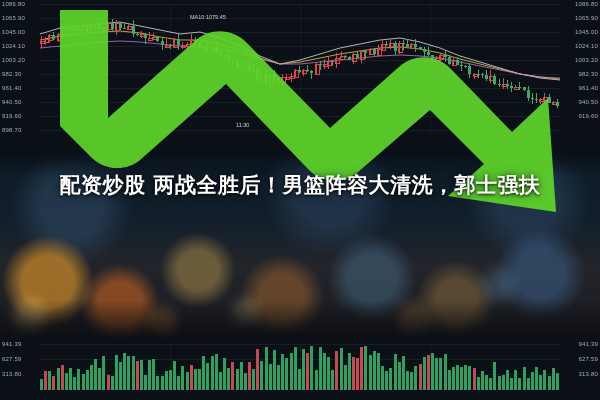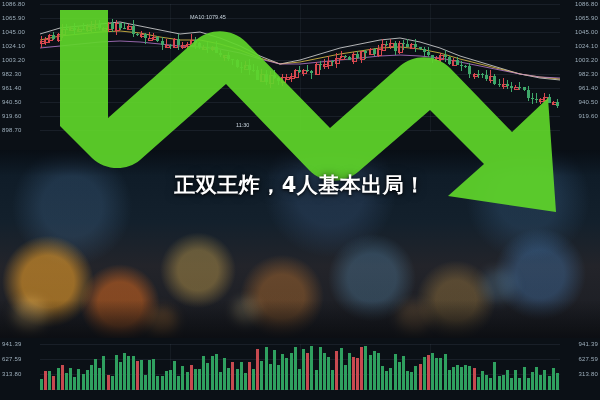--- a/index.html
+++ b/index.html
@@ -904,16 +904,16 @@
            C 344,184 322,184 309,170
            L 226,84
            L 140,160
            C 126,172 104,170 92,158
            L 60,126
            Z" fill="#5fd62a"></path>
     </g>
   </svg>
 
   <div class="headline">
-    <span class="line">正双王炸，4人基本出局！</span>
+    <span class="line">配资炒股 两战全胜后！男篮阵容大清洗，郭士强扶</span>
   </div>
 
 </div>
 
 </body></html>

